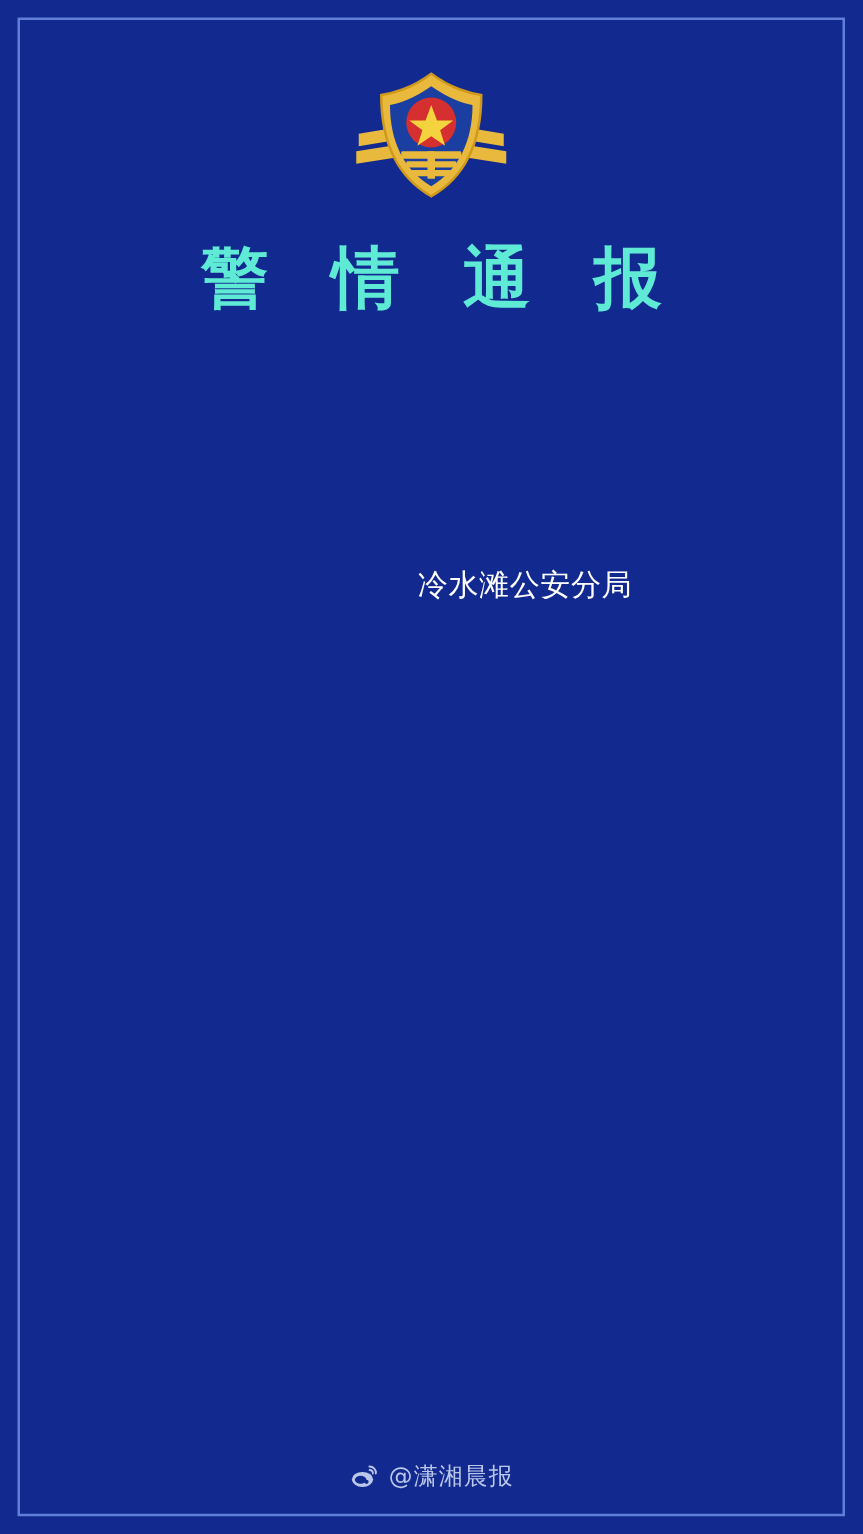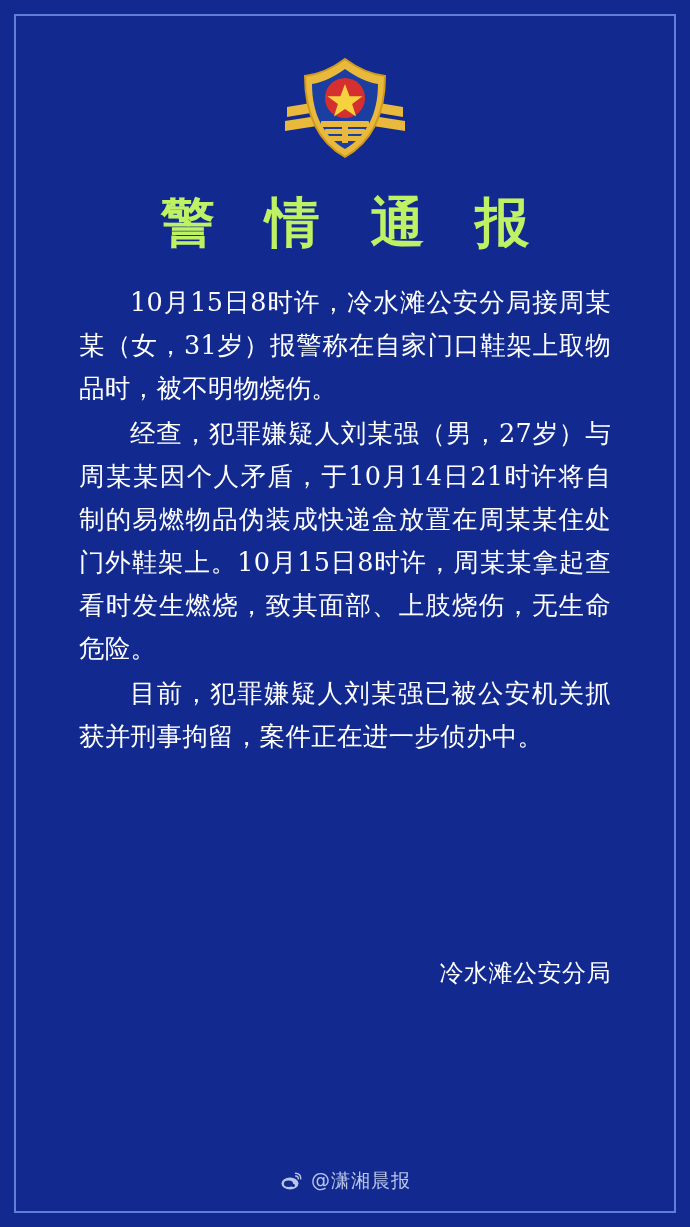--- a/index.html
+++ b/index.html
@@ -50,21 +50,21 @@
   .emblem-wrap svg { display: block; }
 
   
   .title {
     margin-top: 18px;
     font-size: 54px;
     letter-spacing: 16px;
     text-indent: 16px;
     font-weight: bold;
     font-family: "DejaVu Serif", "Liberation Serif", serif;
-    color: #bef264;
+    color: #5eead4;
     text-align: left;
     line-height: 1.2;
   }
 
   
   .body-text {
     margin-top: 26px;
     width: 532px;
     text-align: justify;
     text-justify: inter-ideograph;
@@ -75,21 +75,21 @@
     text-indent: 2em;
     margin-bottom: 2px;
     color: #ffffff;
     letter-spacing: 0.3px;
   }
 
   
   .signature {
     width: 532px;
     margin-top: 192px;
-    text-align: right;
+    text-align: center;
     padding-left: 150px;
   }
   .sig-line {
     font-size: 24px;
     line-height: 42px;
     color: #ffffff;
     letter-spacing: 0.5px;
   }
 
   
@@ -145,25 +145,20 @@
         <rect x="40" y="68" width="48" height="6" rx="1"></rect>
         <rect x="44" y="76" width="40" height="5" rx="1"></rect>
         <rect x="48" y="83" width="32" height="5" rx="1"></rect>
         <rect x="61" y="68" width="6" height="22"></rect>
       </g>
     </svg>
   </div>
 
   <div class="title">警 情 通 报</div>
 
-  <div class="body-text">
-    <p class="para">10月15日8时许，冷水滩公安分局接周某某（女，31岁）报警称在自家门口鞋架上取物品时，被不明物烧伤。</p>
-    <p class="para">经查，犯罪嫌疑人刘某强（男，27岁）与周某某因个人矛盾，于10月14日21时许将自制的易燃物品伪装成快递盒放置在周某某住处门外鞋架上。10月15日8时许，周某某拿起查看时发生燃烧，致其面部、上肢烧伤，无生命危险。</p>
-    <p class="para">目前，犯罪嫌疑人刘某强已被公安机关抓获并刑事拘留，案件正在进一步侦办中。</p>
-  </div>
 
   <div class="signature">
     <div class="sig-line">冷水滩公安分局</div>
   </div>
 
   <div class="footer">
     <span class="weibo-icon">
       <svg width="24" height="24" viewBox="0 0 24 24" aria-hidden="true">
         <ellipse cx="11" cy="14.5" rx="8.5" ry="6" fill="#c9d4f2"></ellipse>
         <ellipse cx="9.5" cy="14.8" rx="4.6" ry="3.2" fill="#122a8f"></ellipse>

